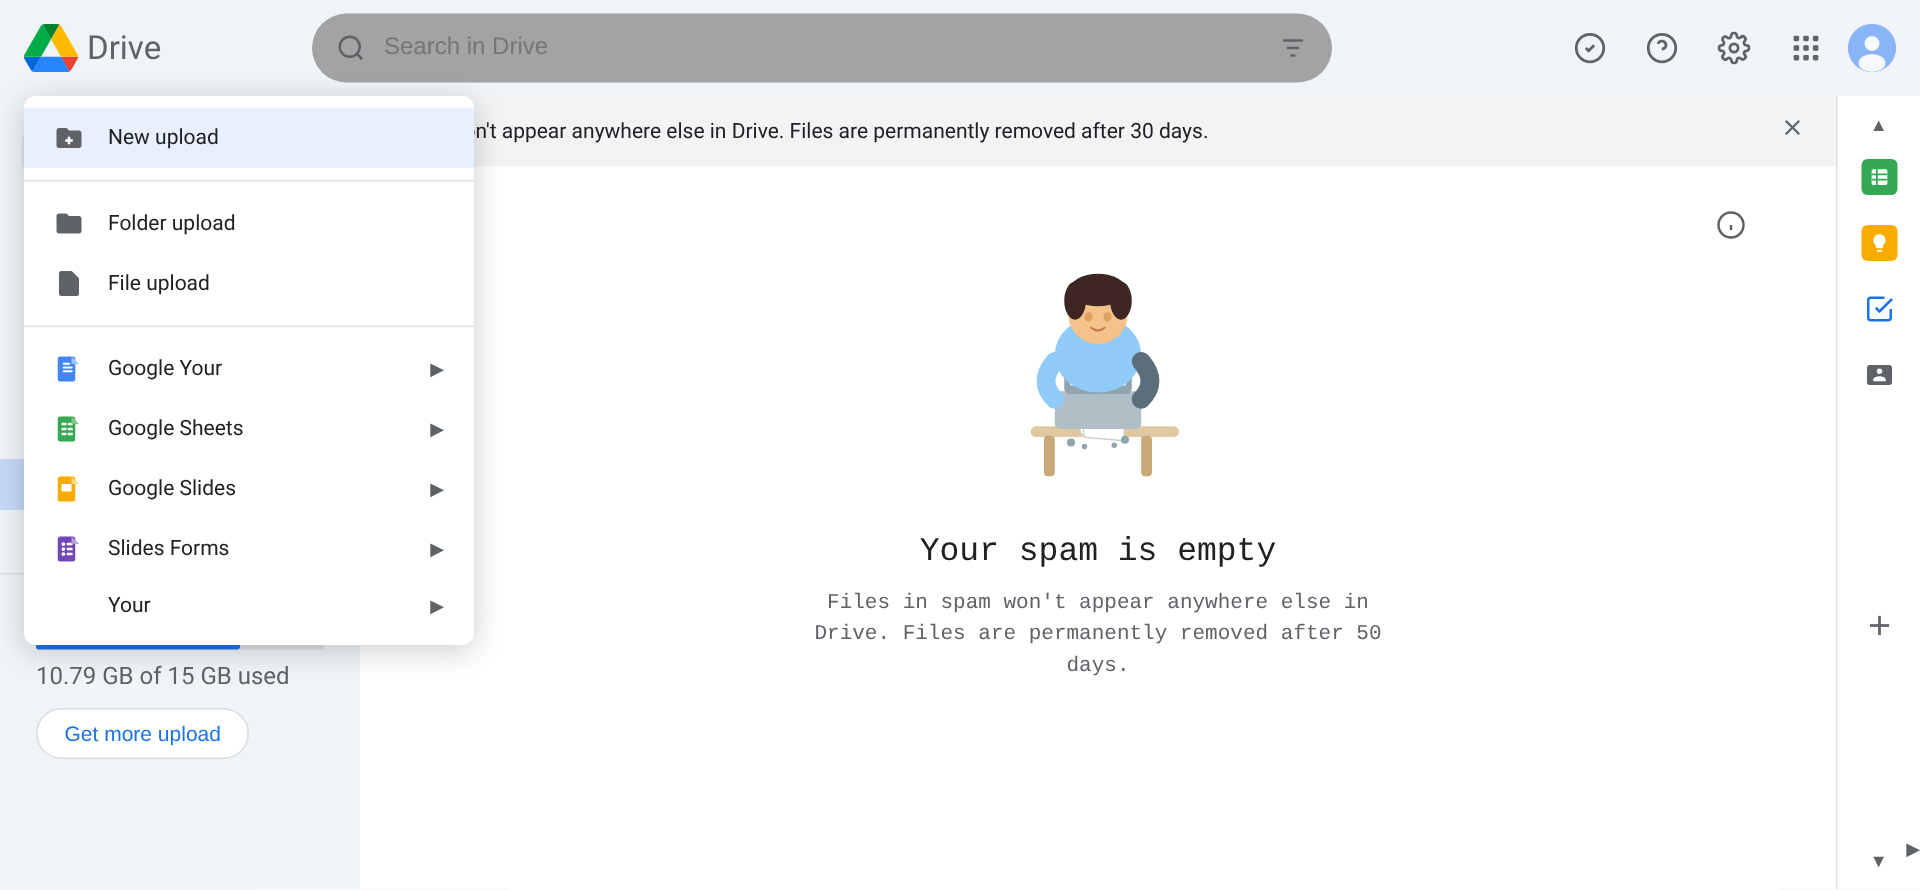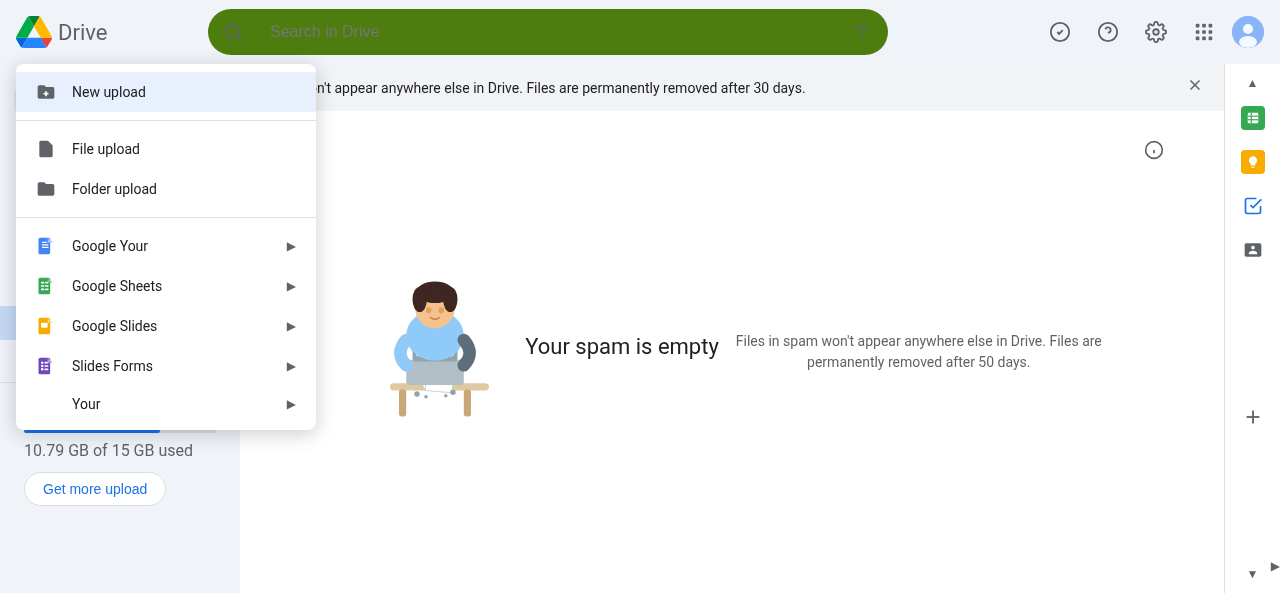--- a/index.html
+++ b/index.html
@@ -32,25 +32,25 @@
     .logo-text {
       font-size: 22px;
       color: #5f6368;
       font-weight: 400;
     }
     .search-bar {
       flex: 1;
       max-width: 680px;
       display: flex;
       align-items: center;
-      background: #4d7c0f;
+      background: #a3a3a3;
       border-radius: 24px;
       height: 46px;
       padding: 0 16px;
-      gap: 26px;
+      gap: 12px;
     }
     .search-bar input {
       border: none;
       background: transparent;
       font-size: 16px;
       color: #202124;
       outline: none;
       flex: 1;
     }
     .filter-icon-btn {
@@ -179,23 +179,24 @@
     .info-banner-close {
       background: none;
       border: none;
       cursor: pointer;
       font-size: 18px;
       color: #5f6368;
     }
     .empty-state {
       flex: 1;
       display: flex;
-      align-items: center;
-      justify-content: center;
+      flex-direction: column;
+      align-items: center;
       padding: 40px;
+      font-family: Liberation Mono, monospace;
     }
     .empty-illustration {
       width: 180px;
       height: 180px;
       margin-bottom: 24px;
     }
     .empty-title {
       font-size: 22px;
       font-weight: 400;
       color: #202124;
@@ -557,31 +558,31 @@
       <line x1="12" y1="11" x2="12" y2="17" stroke="white" stroke-width="2"></line>
       <line x1="9" y1="14" x2="15" y2="14" stroke="white" stroke-width="2"></line>
     </svg>
     <span>New upload</span>
   </div>
 
   <div class="menu-divider"></div>
 
   <div class="menu-item">
     <svg width="20" height="20" viewBox="0 0 24 24" fill="#5f6368">
+      <path d="M10 4H4c-1.1 0-2 .9-2 2v12c0 1.1.9 2 2 2h16c1.1 0 2-.9 2-2V8c0-1.1-.9-2-2-2h-8l-2-2z"></path>
+    </svg>
+    <span>Folder upload</span>
+  </div>
+
+  <div class="menu-item">
+    <svg width="20" height="20" viewBox="0 0 24 24" fill="#5f6368">
       <path d="M14 2H6a2 2 0 0 0-2 2v16a2 2 0 0 0 2 2h12a2 2 0 0 0 2-2V8z"></path>
       <polyline points="14 2 14 8 20 8"></polyline>
     </svg>
     <span>File upload</span>
-  </div>
-
-  <div class="menu-item">
-    <svg width="20" height="20" viewBox="0 0 24 24" fill="#5f6368">
-      <path d="M10 4H4c-1.1 0-2 .9-2 2v12c0 1.1.9 2 2 2h16c1.1 0 2-.9 2-2V8c0-1.1-.9-2-2-2h-8l-2-2z"></path>
-    </svg>
-    <span>Folder upload</span>
   </div>
 
   <div class="menu-divider"></div>
 
   <div class="menu-item">
     <svg width="20" height="20" viewBox="0 0 24 24" fill="#4285f4">
       <rect x="3" y="2" width="14" height="20" rx="2" fill="#4285f4"></rect>
       <rect x="7" y="7" width="6" height="1.5" rx="0.75" fill="white"></rect>
       <rect x="7" y="10" width="8" height="1.5" rx="0.75" fill="white"></rect>
       <rect x="7" y="13" width="8" height="1.5" rx="0.75" fill="white"></rect>

